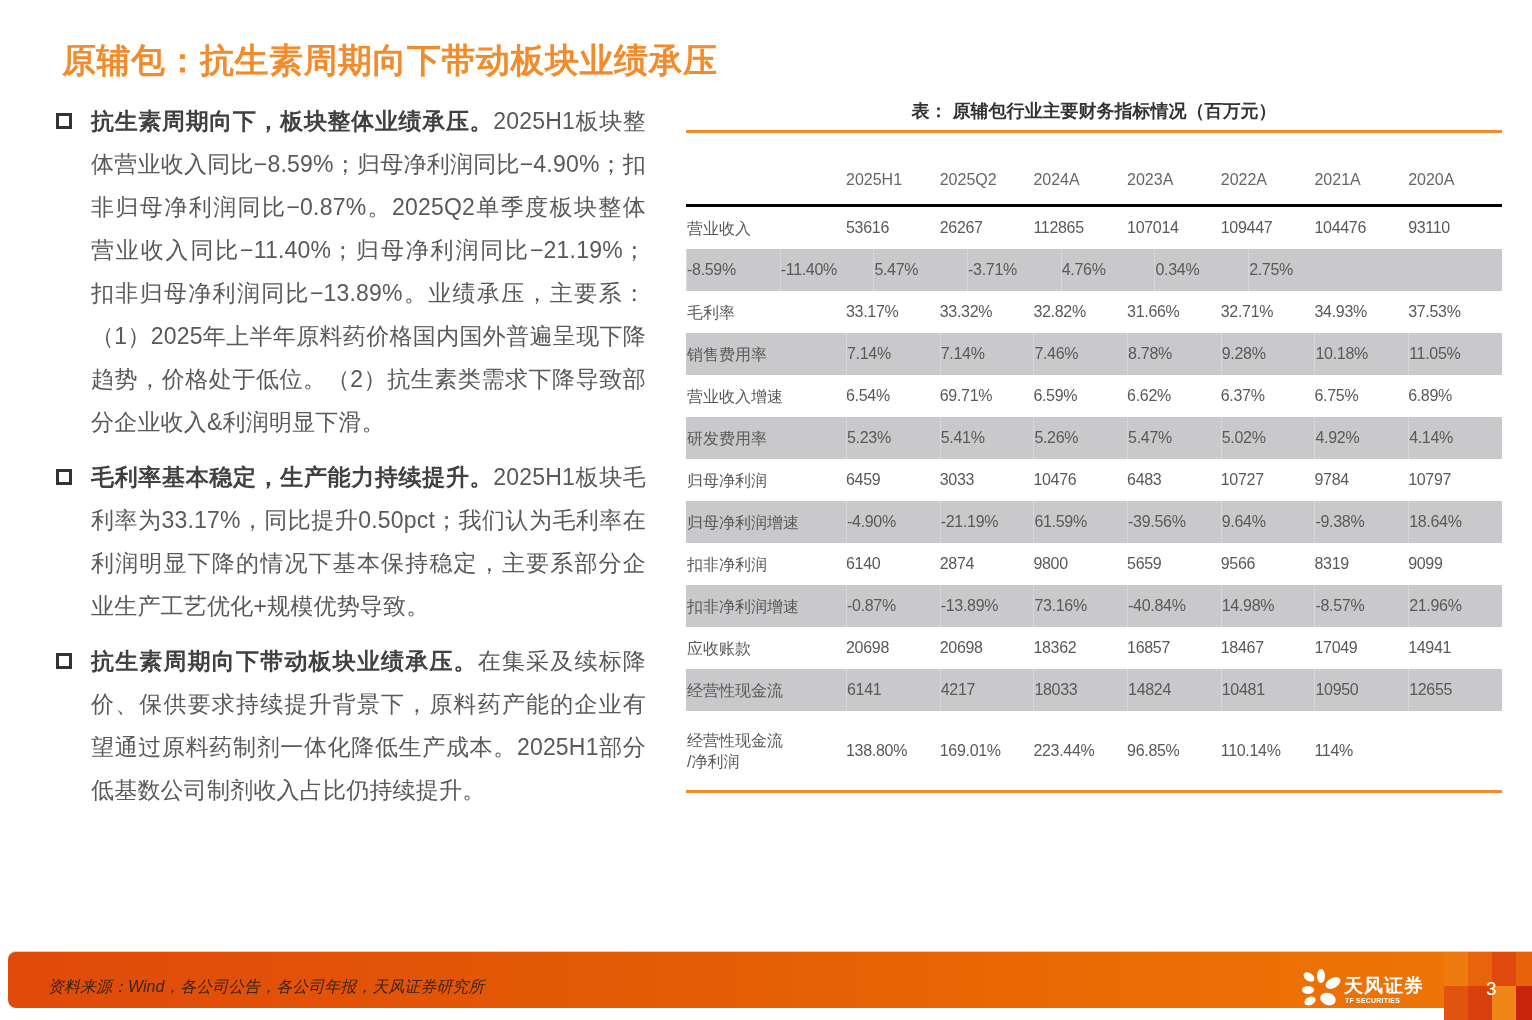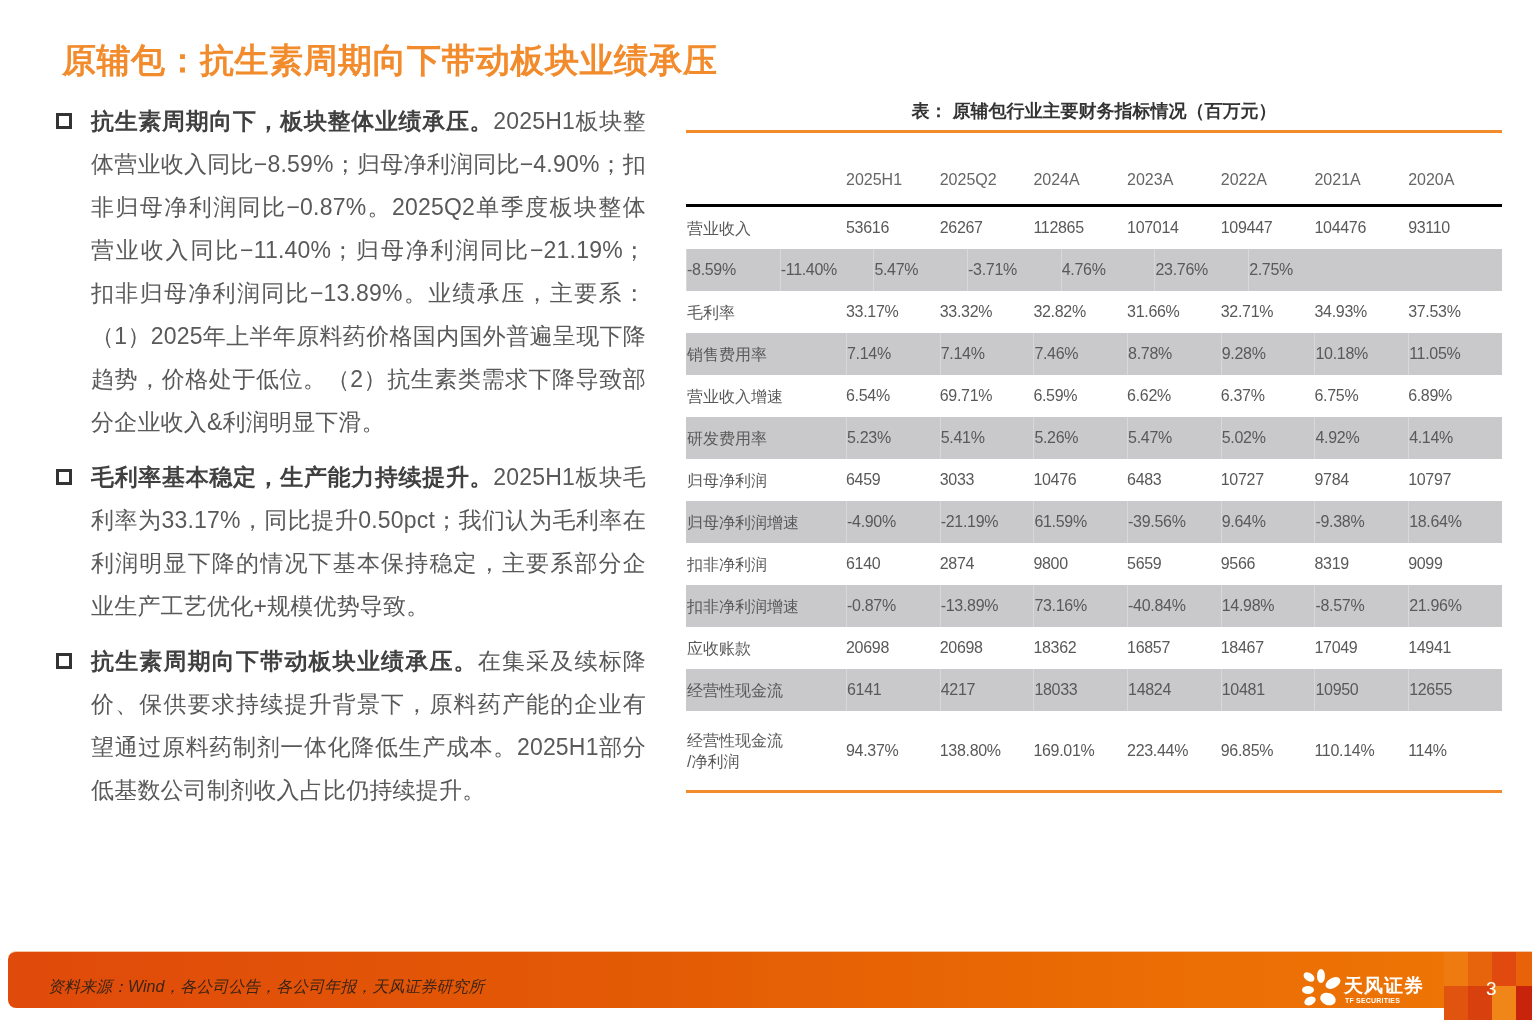--- a/index.html
+++ b/index.html
@@ -129,21 +129,21 @@
       <div class="cell val">
         <span>5.47%</span>
       </div>
       <div class="cell val">
         <span>-3.71%</span>
       </div>
       <div class="cell val">
         <span>4.76%</span>
       </div>
       <div class="cell val">
-        <span>23.76%</span>
+        <span>0.34%</span>
       </div>
       <div class="cell val">
         <span>2.75%</span>
       </div>
     </div>
     <div class="row">
       <div class="cell label">毛利率</div>
       <div class="cell val">
         <span>33.17%</span>
       </div>
@@ -381,23 +381,20 @@
       <div class="cell val">
         <span>12655</span>
       </div>
     </div>
     <div class="row tall">
       <div class="cell label">
         <div>
           <div>经营性现金流</div>
           <div>/净利润</div>
         </div>
-      </div>
-      <div class="cell val">
-        <span>94.37%</span>
       </div>
       <div class="cell val">
         <span>138.80%</span>
       </div>
       <div class="cell val">
         <span>169.01%</span>
       </div>
       <div class="cell val">
         <span>223.44%</span>
       </div>

